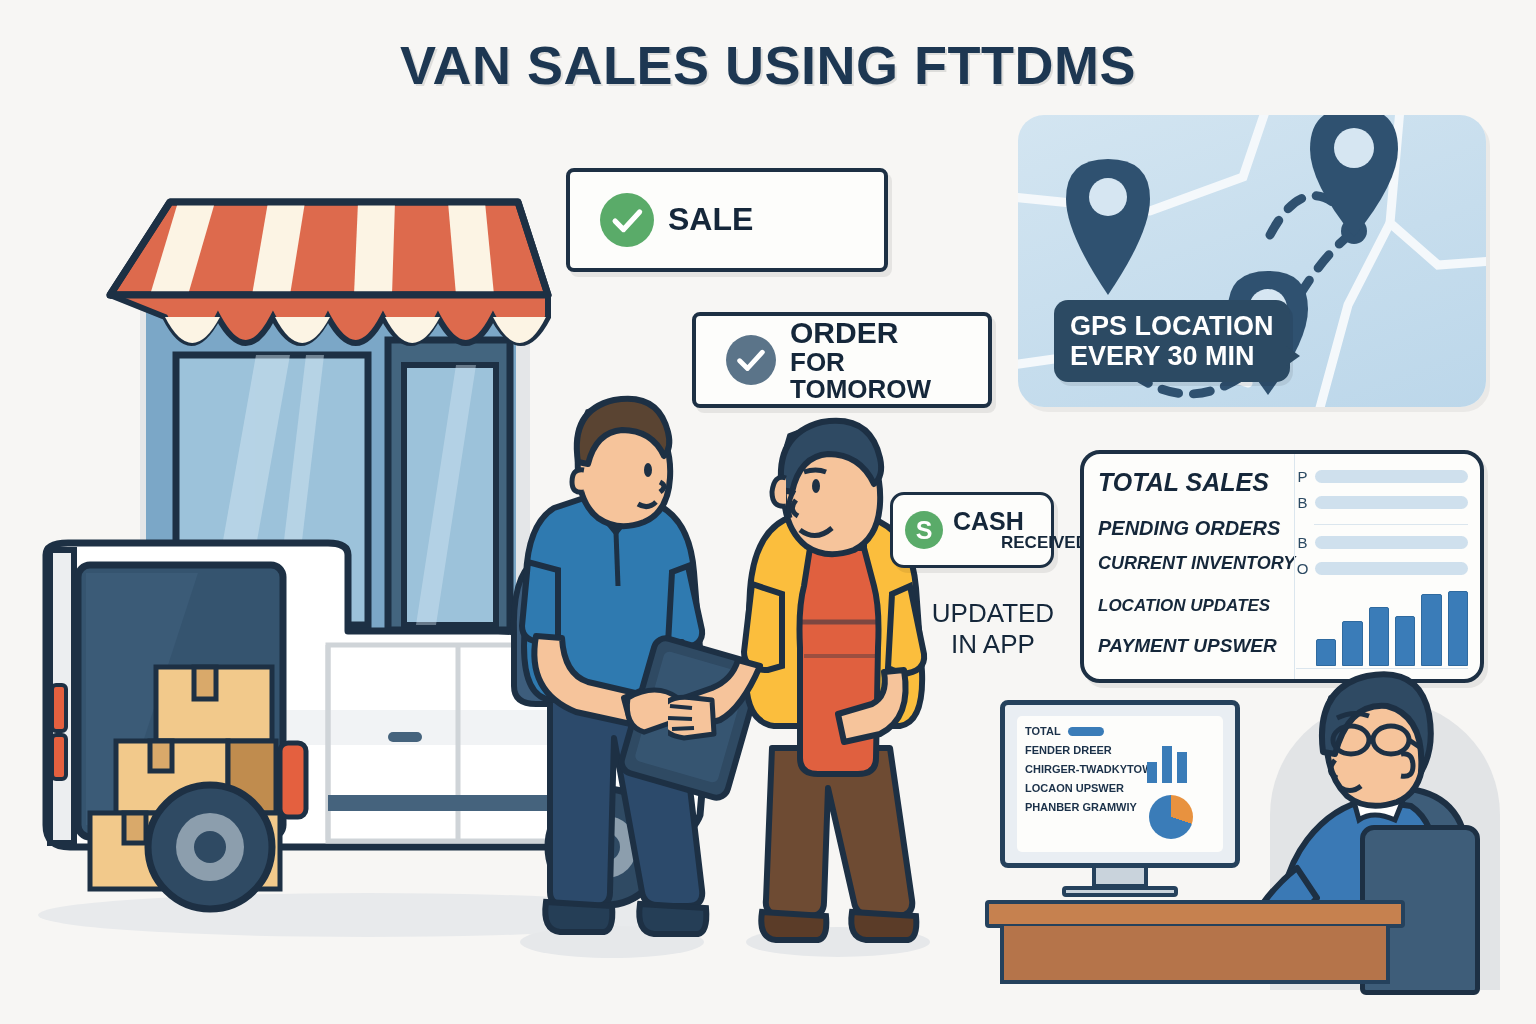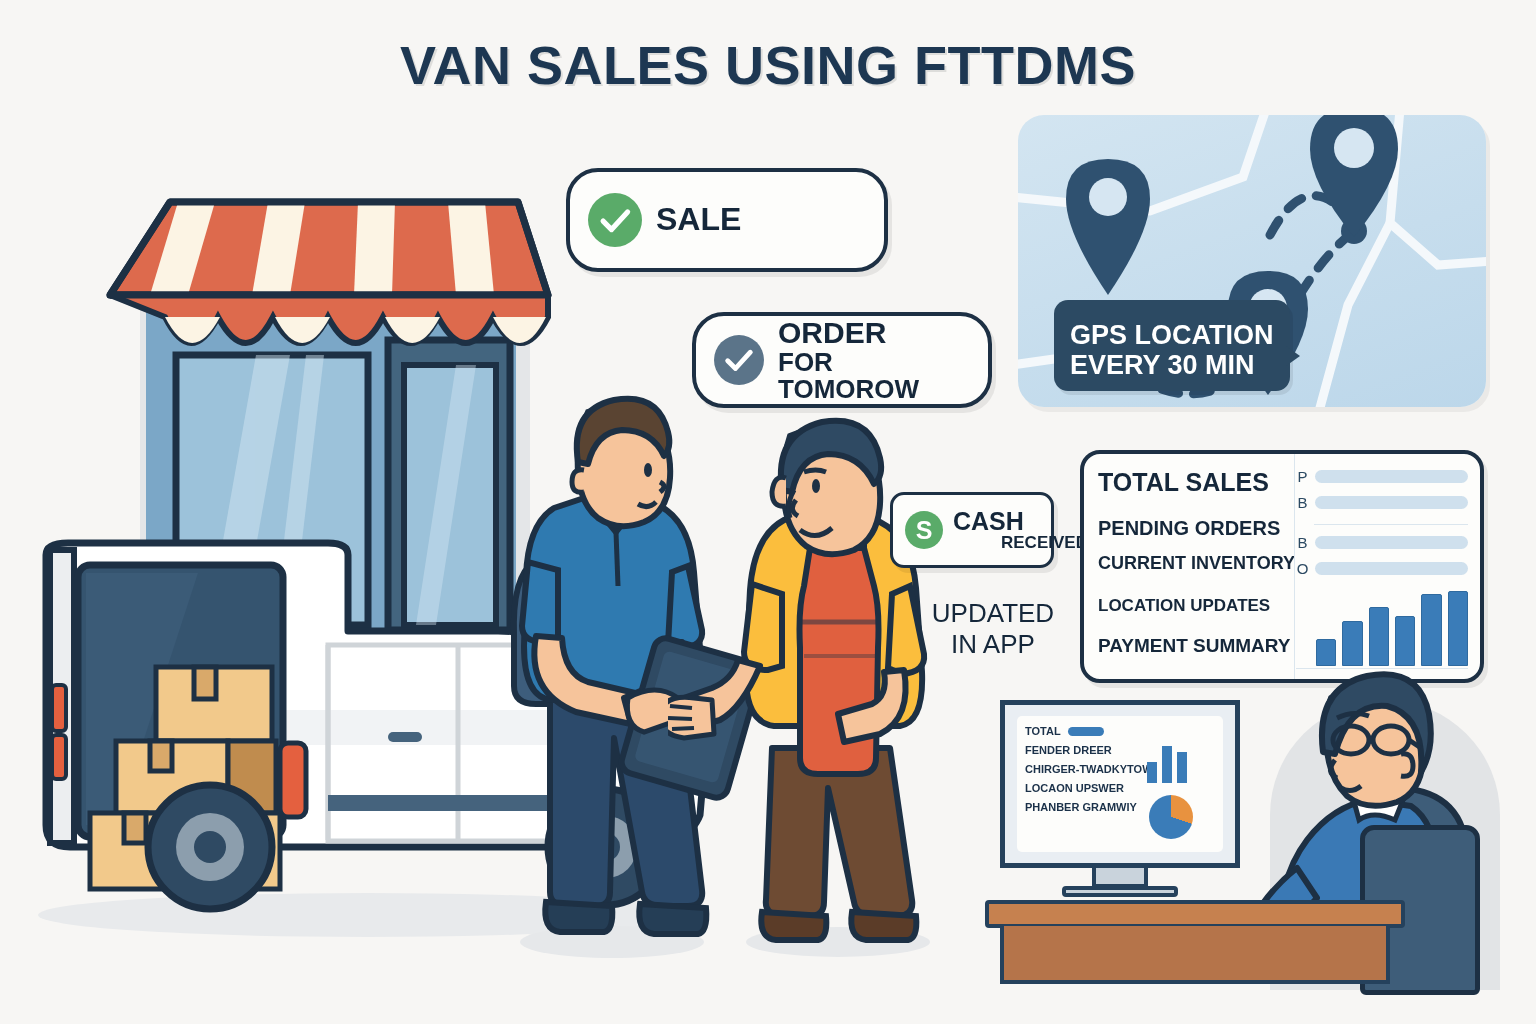--- a/index.html
+++ b/index.html
@@ -18,23 +18,23 @@
     font-size:54px; font-weight:bold; letter-spacing:.5px;
     color:#1d3752;
     text-shadow:2px 2px 0 rgba(0,0,0,.10);
   }
 
   
   .badge {
     position:absolute;
     background:#fdfdfb;
     border:4px solid #1d3044;
-    border-radius:32px;
+    border-radius:8px;
     display:flex; align-items:center; gap:14px;
-    padding:10px 18px;
+    padding:10px 30px;
     box-shadow:4px 5px 0 rgba(0,0,0,.07);
   }
   .badge .circ {
     flex:0 0 auto; border-radius:50%;
     display:flex; align-items:center; justify-content:center;
   }
   .badge .txt { display:flex; flex-direction:column; line-height:1.04; color:#15273a; }
   .badge .l1 { font-weight:bold; }
   .badge .l2 { font-weight:bold; }
 
@@ -67,60 +67,60 @@
   
   #gps-panel {
     position:absolute; left:1018px; top:115px; width:468px; height:292px;
     border-radius:26px; overflow:hidden;
     background:linear-gradient(160deg,#d3e5f1 0%,#c6dded 55%,#bcd7ea 100%);
     box-shadow:4px 5px 0 rgba(0,0,0,.05);
   }
   #gps-label {
     position:absolute; left:1054px; top:300px;
     background:#2c4a63; border-radius:14px;
-    padding:20px 16px 11px 16px;
+    padding:11px 16px 11px 16px;
     color:#fff; font-weight:bold; font-size:27px; line-height:1.12;
     box-shadow:3px 4px 0 rgba(0,0,0,.08);
   }
   #gps-label .tail {
     position:absolute; right:-10px; top:46px;
     width:0; height:0; border-top:10px solid transparent;
     border-bottom:10px solid transparent; border-left:14px solid #2c4a63;
   }
 
   
   #dash-panel {
     position:absolute; left:1080px; top:450px; width:404px; height:233px;
     background:#fdfdfb; border:4px solid #1d3044; border-radius:20px;
     box-shadow:4px 5px 0 rgba(0,0,0,.07);
     display:flex; overflow:hidden;
   }
   #dash-labels { width:208px; padding:14px 0 12px 14px; display:flex; flex-direction:column; }
-  #dash-labels .dl { color:#15273a; font-weight:bold; white-space:nowrap; }
+  #dash-labels .dl { color:#15273a; font-weight:bold; white-space:nowrap;font-style:italic; }
   #dash-labels .dl:nth-child(1){ font-size:25px; margin-bottom:20px; }
   #dash-labels .dl:nth-child(2){ font-size:20px; margin-bottom:13px; }
   #dash-labels .dl:nth-child(3){ font-size:18px; margin-bottom:22px; }
   #dash-labels .dl:nth-child(4){ font-size:17px; margin-bottom:19px; }
   #dash-labels .dl:nth-child(5){ font-size:19px; }
 
   #dash-charts { flex:1; position:relative; padding:14px 12px 10px 4px; display:flex; flex-direction:column; }
   #dash-charts .divider { position:absolute; left:2px; top:0; bottom:0; width:1px; background:#dbe6ee; }
   .bar-row { display:flex; align-items:center; gap:6px; margin-bottom:9px; }
   .bar-row .key { width:13px; font-size:15px; color:#2c4a63; font-weight:500; text-align:center; }
   .bar-track { flex:1; height:13px; border-radius:7px; background:#cfe0ed; overflow:hidden; }
   .bar-fill { height:100%; border-radius:7px; }
   .hr-sep { height:1px; background:#dbe6ee; margin:4px 0 9px 18px; }
   #minibars { flex:1; display:flex; align-items:flex-end; gap:6px; padding-left:20px; border-bottom:1px solid #dbe6ee; padding-bottom:2px; }
   #minibars .mb { flex:1; background:#3a7cb8; border-radius:2px 2px 0 0; border:1px solid #2f6a9f; }
 
   
   #monitor { position:absolute; left:1000px; top:700px; width:240px; height:200px; }
   #monitor-body {
     position:absolute; left:0; top:0; width:240px; height:168px;
-    background:#e9eef3; border:5px solid #25415c; border-radius:0;
+    background:#e9eef3; border:5px solid #25415c; border-radius:8px;
   }
   #monitor-screen {
     position:absolute; left:12px; top:11px; right:12px; bottom:11px;
     background:#fdfdfb; border-radius:5px; display:flex; padding:9px 8px;
     overflow:hidden;
   }
   #mon-lines { width:60%; display:flex; flex-direction:column; gap:7px; }
   #mon-lines .ml { font-size:11px; font-weight:bold; color:#1b3149; white-space:nowrap; }
   #mon-lines .ml.first { display:flex; align-items:center; gap:7px; }
   #mon-pill { width:36px; height:9px; border-radius:5px; background:#3a7cb8; }
@@ -394,21 +394,21 @@
     <div>EVERY 30 MIN</div>
     <span class="tail"></span>
   </div>
 
   <div id="dash-panel">
     <div id="dash-labels">
       <div class="dl">TOTAL SALES</div>
       <div class="dl">PENDING ORDERS</div>
       <div class="dl">CURRENT INVENTORY</div>
       <div class="dl">LOCATION UPDATES</div>
-      <div class="dl">PAYMENT SUMMARY</div>
+      <div class="dl">PAYMENT UPSWER</div>
     </div>
     <div id="dash-charts">
       <span class="divider"></span>
 
       <div class="bar-row">
         <span class="key">P</span>
         <span class="bar-track"><span class="bar-fill" id="f0" style="width: 76%; background: rgb(47, 106, 159);"></span></span>
       </div>
       <div class="bar-row">
         <span class="key">B</span>

